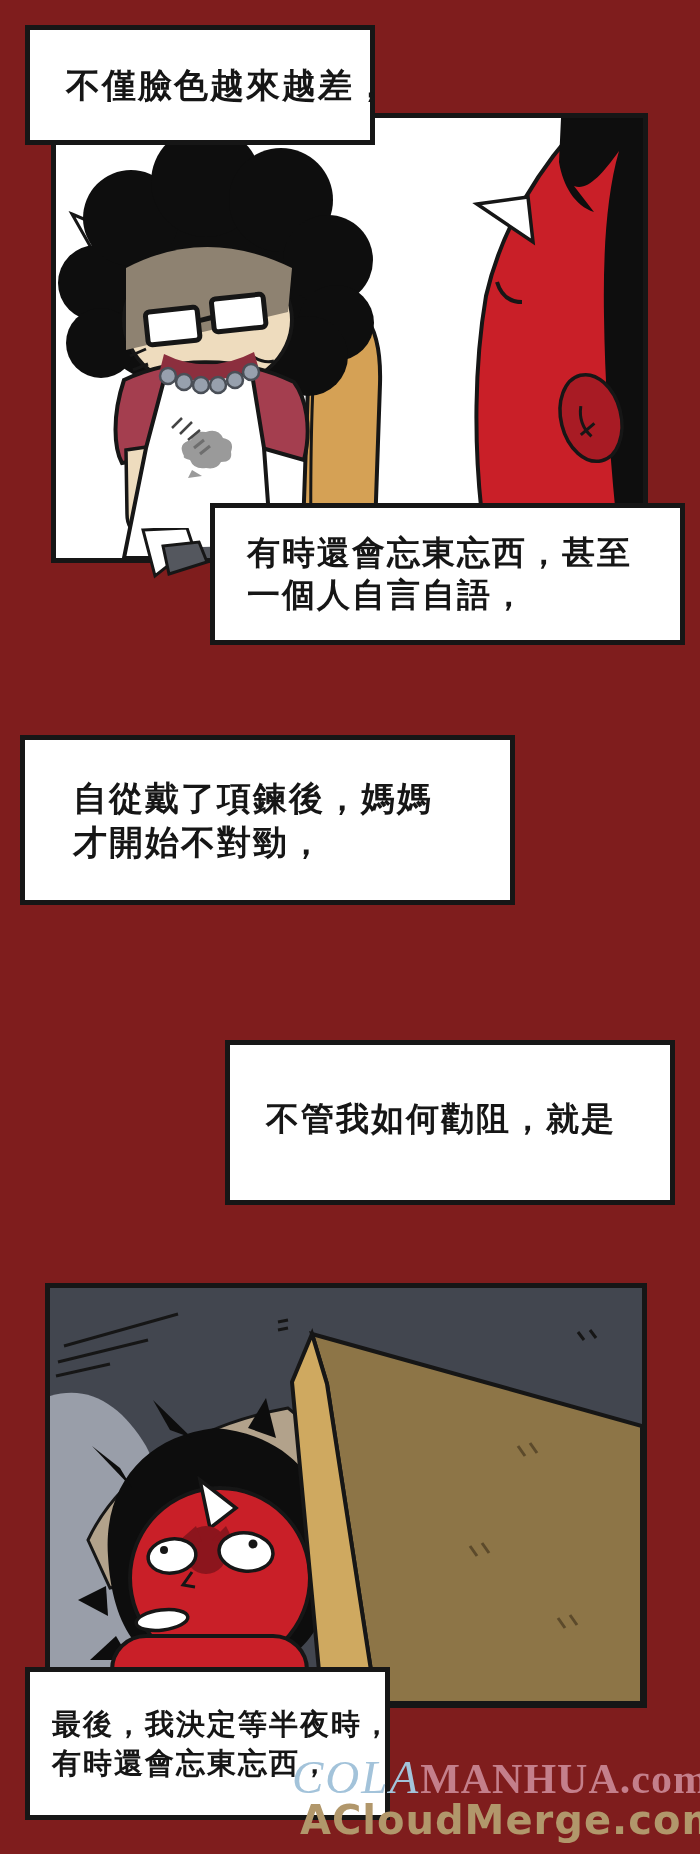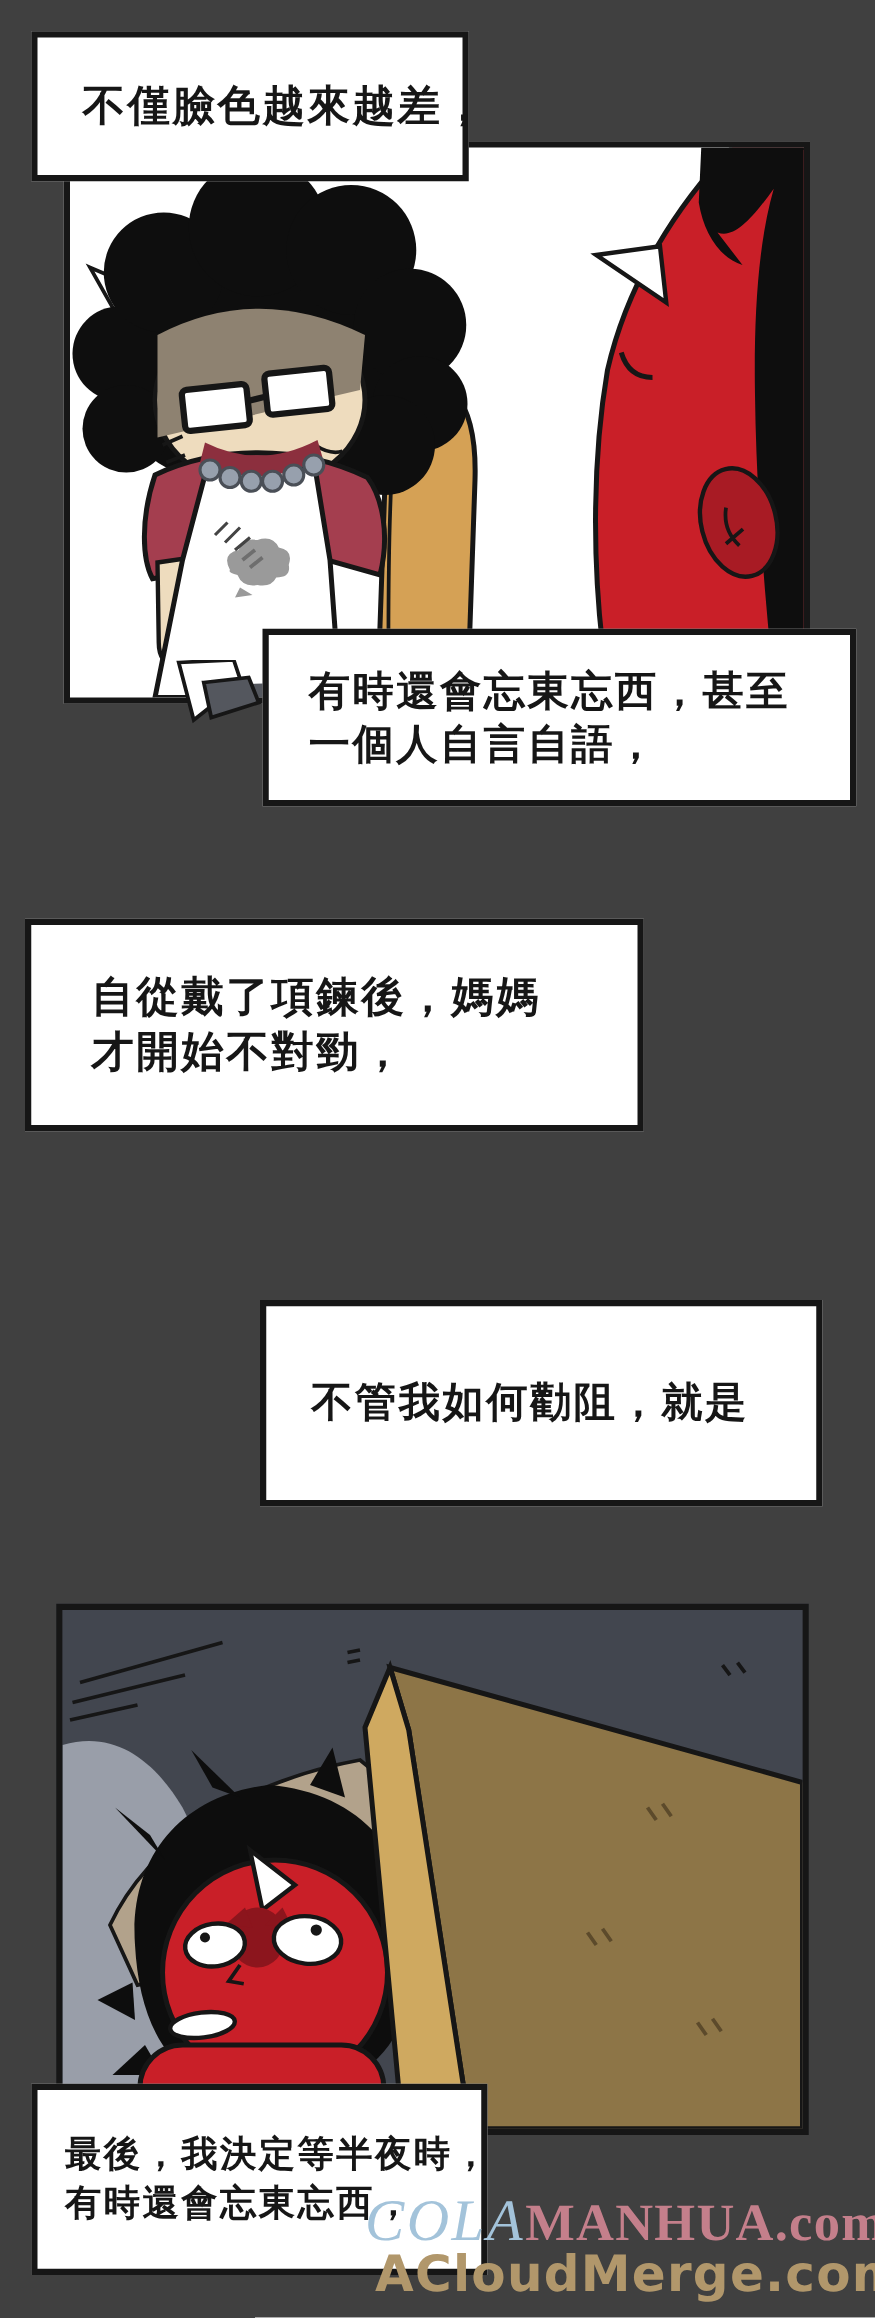--- a/index.html
+++ b/index.html
@@ -1,26 +1,26 @@
 <!DOCTYPE html>
 <html><head>
 <meta charset="utf-8">
 <style>
   html,body{margin:0;padding:0;background:#ffffff;}
-  #page{position:relative;width:700px;height:1854px;background:#404040;overflow:hidden;
+  #page{position:relative;width:700px;height:1854px;background:#7f1d1d;overflow:hidden;
         font-family:"DejaVu Sans","Liberation Sans",sans-serif;}
   .panel{position:absolute;border:5px solid #161616;box-sizing:border-box;}
   .caption{position:absolute;background:#ffffff;border:5px solid #161616;box-sizing:border-box;
            display:flex;flex-direction:column;justify-content:center;
            color:#161616;font-weight:700;letter-spacing:2px;z-index:20;}
   .caption span{display:block;white-space:nowrap;}
   #caption-1{left:25px;top:25px;width:350px;height:120px;padding-left:36px;font-size:34px;line-height:1.25;}
   #caption-2{left:210px;top:503px;width:475px;height:142px;padding-left:32px;font-size:33px;line-height:1.28;}
   #caption-3{left:20px;top:735px;width:495px;height:170px;padding-left:48px;font-size:34px;line-height:1.3;}
-  #caption-4{left:208px;top:1040px;width:450px;height:165px;padding-left:36px;font-size:33px;line-height:1.3;}
+  #caption-4{left:225px;top:1040px;width:450px;height:165px;padding-left:36px;font-size:33px;line-height:1.3;font-family:Liberation Mono, monospace;}
   #caption-5{left:25px;top:1667px;width:365px;height:153px;padding-left:22px;font-size:29px;line-height:1.32;z-index:30;font-family:Liberation Serif, serif;}
   #panel-1{left:51px;top:113px;width:597px;height:450px;background:#ffffff;z-index:5;}
   #panel-2{left:45px;top:1283px;width:602px;height:425px;background:#42464f;z-index:5;}
   #panel-1 svg,#panel-2 svg{position:absolute;left:0;top:0;}
   #skirt-breakout{position:absolute;left:135px;top:528px;z-index:12;}
   .watermark{position:absolute;z-index:50;white-space:nowrap;}
   #watermark-1{left:292px;top:1750px;font-family:"Liberation Serif","DejaVu Serif",serif;}
   #watermark-1 .cola{font-style:italic;font-size:47px;color:#a3c3da;letter-spacing:2px;text-align:right;}
   #watermark-1 .manhua{font-weight:700;font-size:42px;color:#c47f8b;letter-spacing:1px;}
   #watermark-2{left:300px;top:1797px;font-family:"DejaVu Sans","Liberation Sans",sans-serif;

